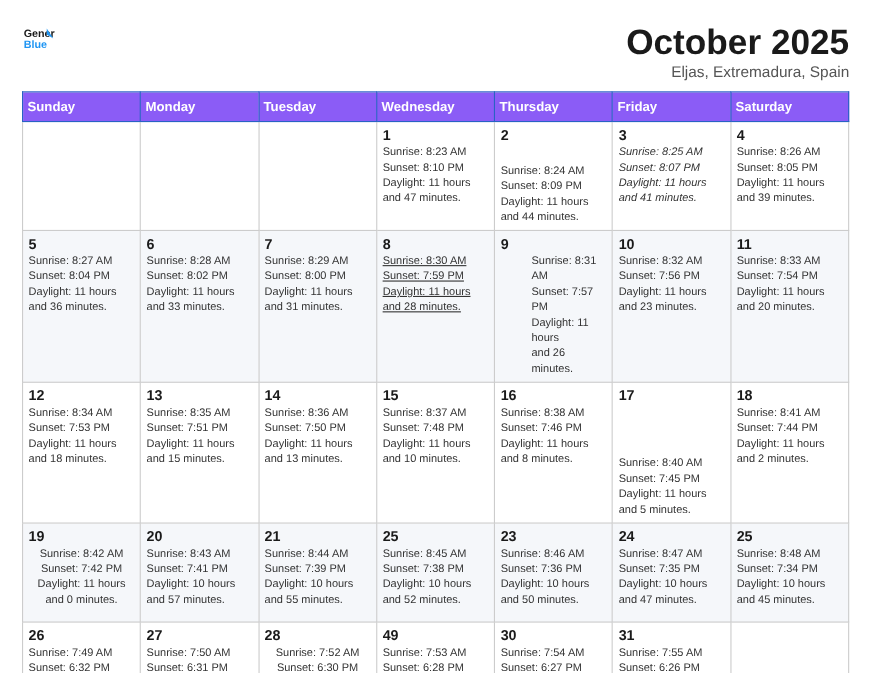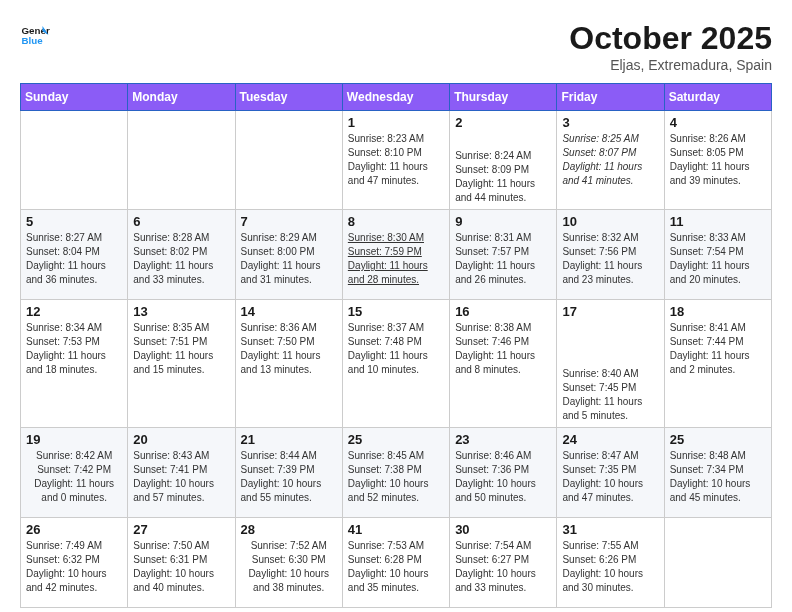--- a/index.html
+++ b/index.html
@@ -160,21 +160,21 @@
         </td>
         <td>
           <span class="day-num">8</span>
           <div class="day-info" style="white-space: pre-line; text-decoration: underline;">Sunrise: 8:30 AM
 Sunset: 7:59 PM
 Daylight: 11 hours
 and 28 minutes.</div>
         </td>
         <td>
           <span class="day-num">9</span>
-          <div class="day-info" style="white-space: pre-line;">Sunrise: 8:31 AM
+          <div class="day-info" style="white-space: pre-line; margin-left: 28px;">Sunrise: 8:31 AM
 Sunset: 7:57 PM
 Daylight: 11 hours
 and 26 minutes.</div>
         </td>
         <td>
           <span class="day-num">10</span>
           <div class="day-info" style="white-space: pre-line;">Sunrise: 8:32 AM
 Sunset: 7:56 PM
 Daylight: 11 hours
 and 23 minutes.</div>
@@ -305,21 +305,21 @@
 and 40 minutes.</div>
         </td>
         <td>
           <span class="day-num">28</span>
           <div class="day-info" style="white-space: pre-line; text-align: center;">Sunrise: 7:52 AM
 Sunset: 6:30 PM
 Daylight: 10 hours
 and 38 minutes.</div>
         </td>
         <td>
-          <span class="day-num">41</span>
+          <span class="day-num">49</span>
           <div class="day-info" style="white-space: pre-line;">Sunrise: 7:53 AM
 Sunset: 6:28 PM
 Daylight: 10 hours
 and 35 minutes.</div>
         </td>
         <td>
           <span class="day-num">30</span>
           <div class="day-info" style="white-space: pre-line;">Sunrise: 7:54 AM
 Sunset: 6:27 PM
 Daylight: 10 hours

